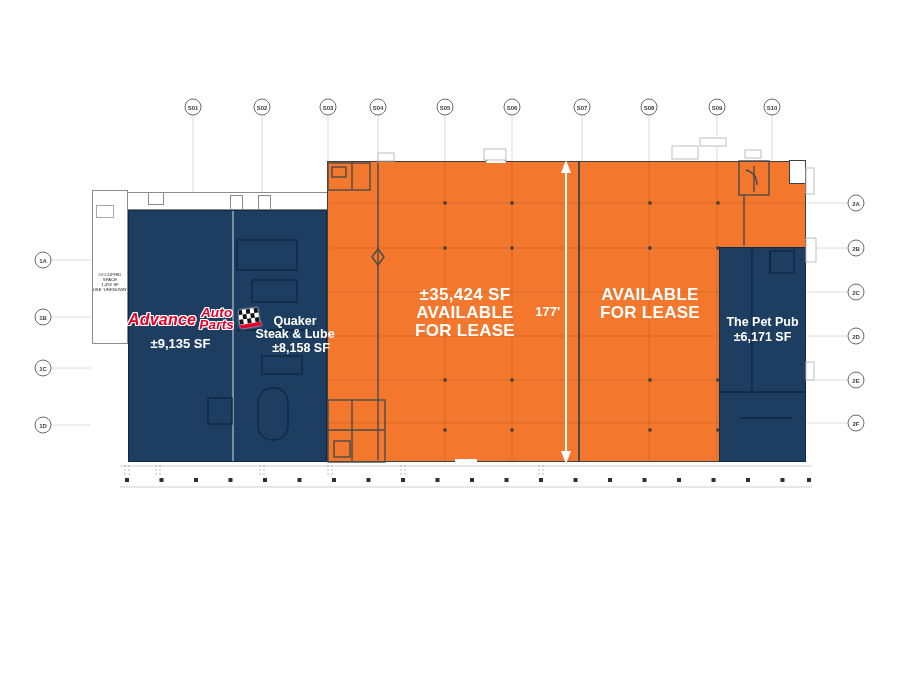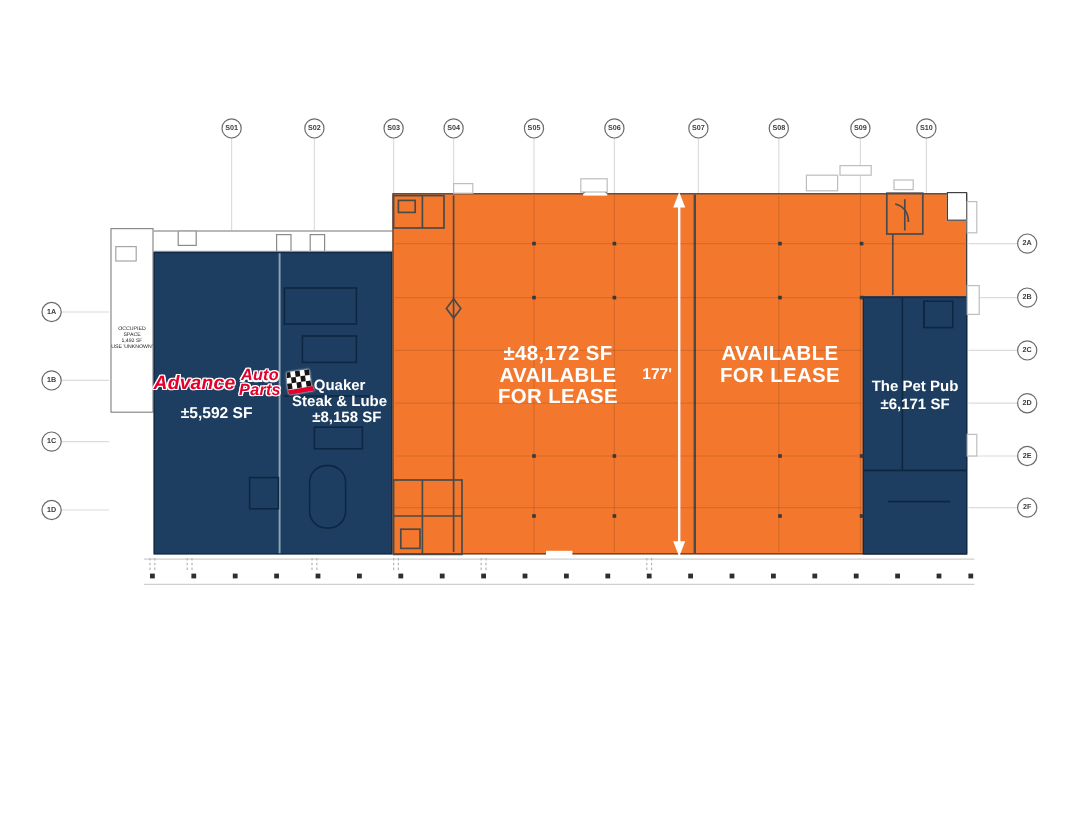--- a/index.html
+++ b/index.html
@@ -221,31 +221,31 @@
             <rect x="5" y="6" width="5" height="6"></rect>
               <rect x="15" y="6" width="5" height="6"></rect>
             <rect x="0" y="12" width="5" height="6"></rect>
               <rect x="10" y="12" width="5" height="6"></rect>
               <rect x="20" y="12" width="5" height="6"></rect>
           </g>
         </g>
         <path d="M1,21 L27,16.5 L29,21 L3,25.5 Z" fill="#e4002b"></path>
       </svg>
     </div>
-    <div class="aap-area">±5,592 SF</div>
-  </div>
-
-  <div class="label" style="left:228px;top:315px;width:110px;">
+    <div class="aap-area">±9,135 SF</div>
+  </div>
+
+  <div class="label" style="left:240px;top:315px;width:110px;">
     <div class="tenant-name">Quaker</div>
     <div class="tenant-name">Steak &amp; Lube</div>
     <div class="tenant-area" style="margin-top:1px;margin-left:12px;">±8,158 SF</div>
   </div>
 
   <div class="label suite-label" style="left:360px;top:286px;width:210px;">
-    <div>±48,172 SF</div>
+    <div>±35,424 SF</div>
     <div>AVAILABLE</div>
     <div>FOR LEASE</div>
   </div>
 
   <div class="dim-label" style="left:518px;top:304px;width:42px;">177'</div>
 
   <div class="label suite-label" style="left:545px;top:286px;width:210px;">
     <div>AVAILABLE</div>
     <div>FOR LEASE</div>
   </div>

